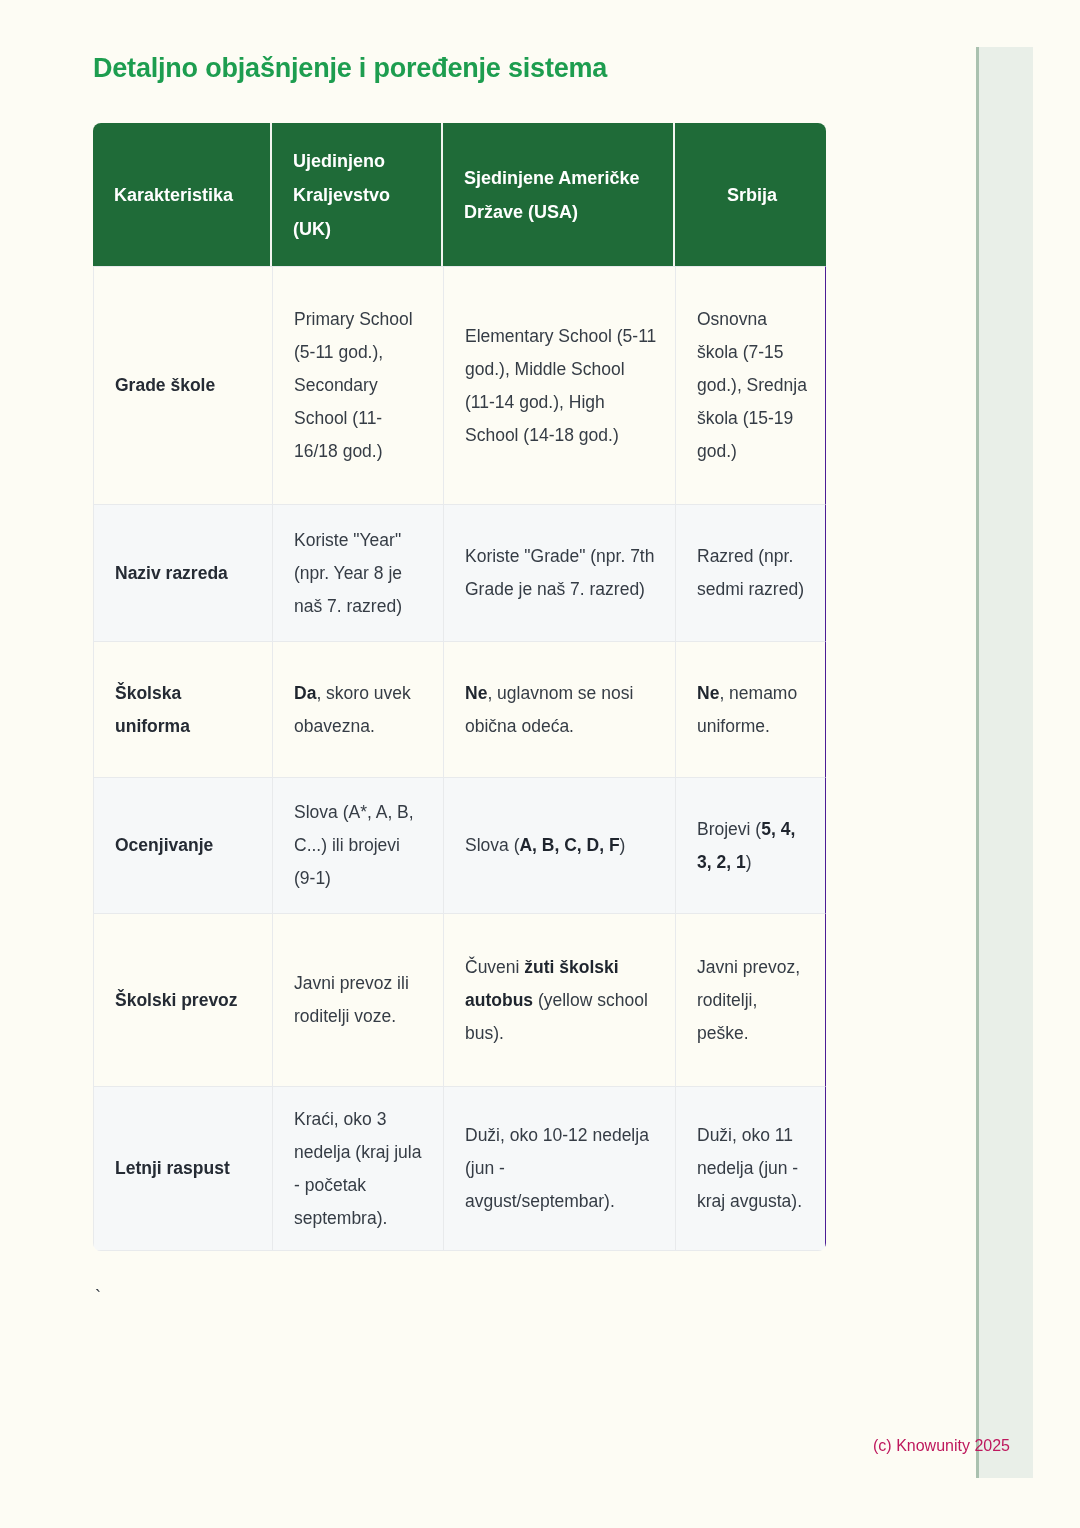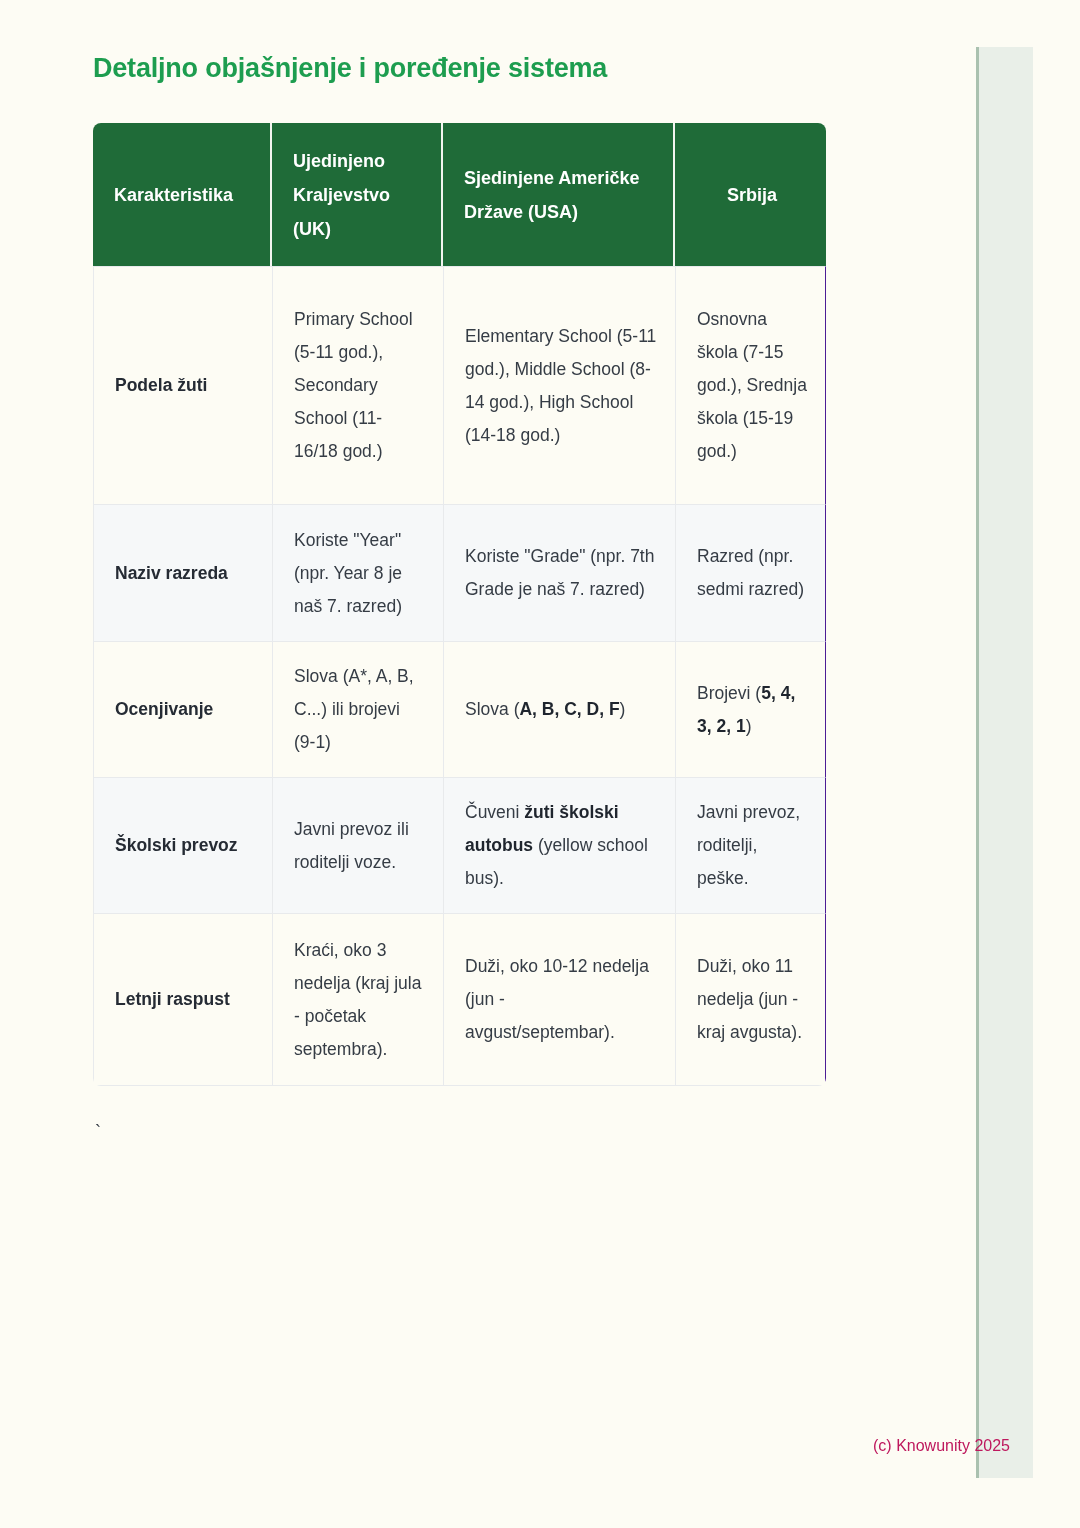--- a/index.html
+++ b/index.html
@@ -119,30 +119,36 @@
       <thead>
         <tr id="head-row">
             <th>Karakteristika</th>
             <th>Ujedinjeno Kraljevstvo (UK)</th>
             <th>Sjedinjene Američke Države (USA)</th>
             <th>Srbija</th>
           </tr>
       </thead>
       <tbody id="table-body">
           <tr>
-            <td class="rowlabel">Podela žuti</td>
+            <td class="rowlabel">Grade škole</td>
             <td><span>Primary School (5-11 god.), Secondary School (11-16/18 god.)</span></td>
-            <td><span>Elementary School (5-11 god.), Middle School (8-14 god.), High School (14-18 god.)</span></td>
+            <td><span>Elementary School (5-11 god.), Middle School (11-14 god.), High School (14-18 god.)</span></td>
             <td><span>Osnovna škola (7-15 god.), Srednja škola (15-19 god.)</span></td>
           </tr>
           <tr>
             <td class="rowlabel">Naziv razreda</td>
             <td><span>Koriste "Year" (npr. Year 8 je naš 7. razred)</span></td>
             <td><span>Koriste "Grade" (npr. 7th Grade je naš 7. razred)</span></td>
             <td><span>Razred (npr. sedmi razred)</span></td>
+          </tr>
+          <tr>
+            <td class="rowlabel">Školska uniforma</td>
+            <td><span class="b">Da</span><span>, skoro uvek obavezna.</span></td>
+            <td><span class="b">Ne</span><span>, uglavnom se nosi obična odeća.</span></td>
+            <td><span class="b">Ne</span><span>, nemamo uniforme.</span></td>
           </tr>
           <tr>
             <td class="rowlabel">Ocenjivanje</td>
             <td><span>Slova (A*, A, B, C...) ili brojevi (9-1)</span></td>
             <td><span>Slova (</span><span class="b">A, B, C, D, F</span><span>)</span></td>
             <td><span>Brojevi (</span><span class="b">5, 4, 3, 2, 1</span><span>)</span></td>
           </tr>
           <tr>
             <td class="rowlabel">Školski prevoz</td>
             <td><span>Javni prevoz ili roditelji voze.</span></td>

